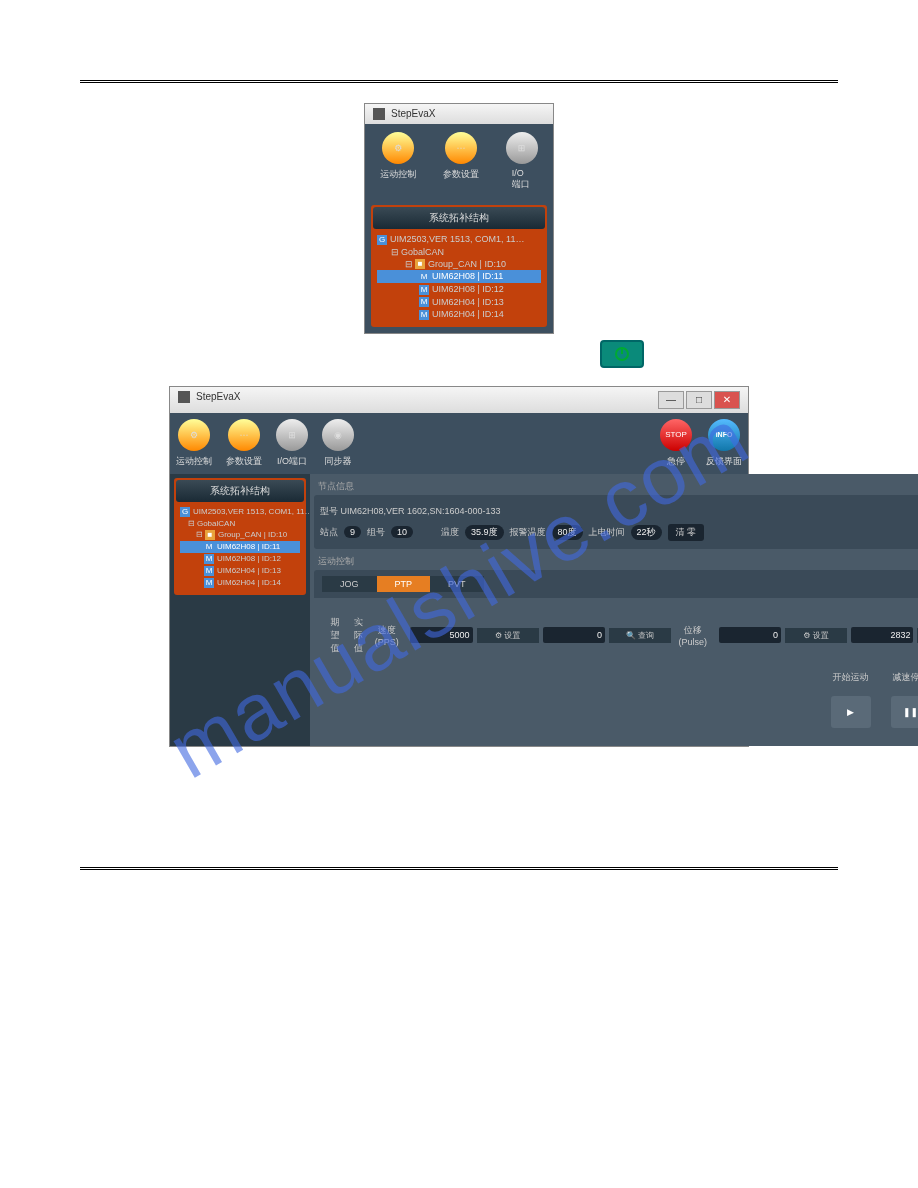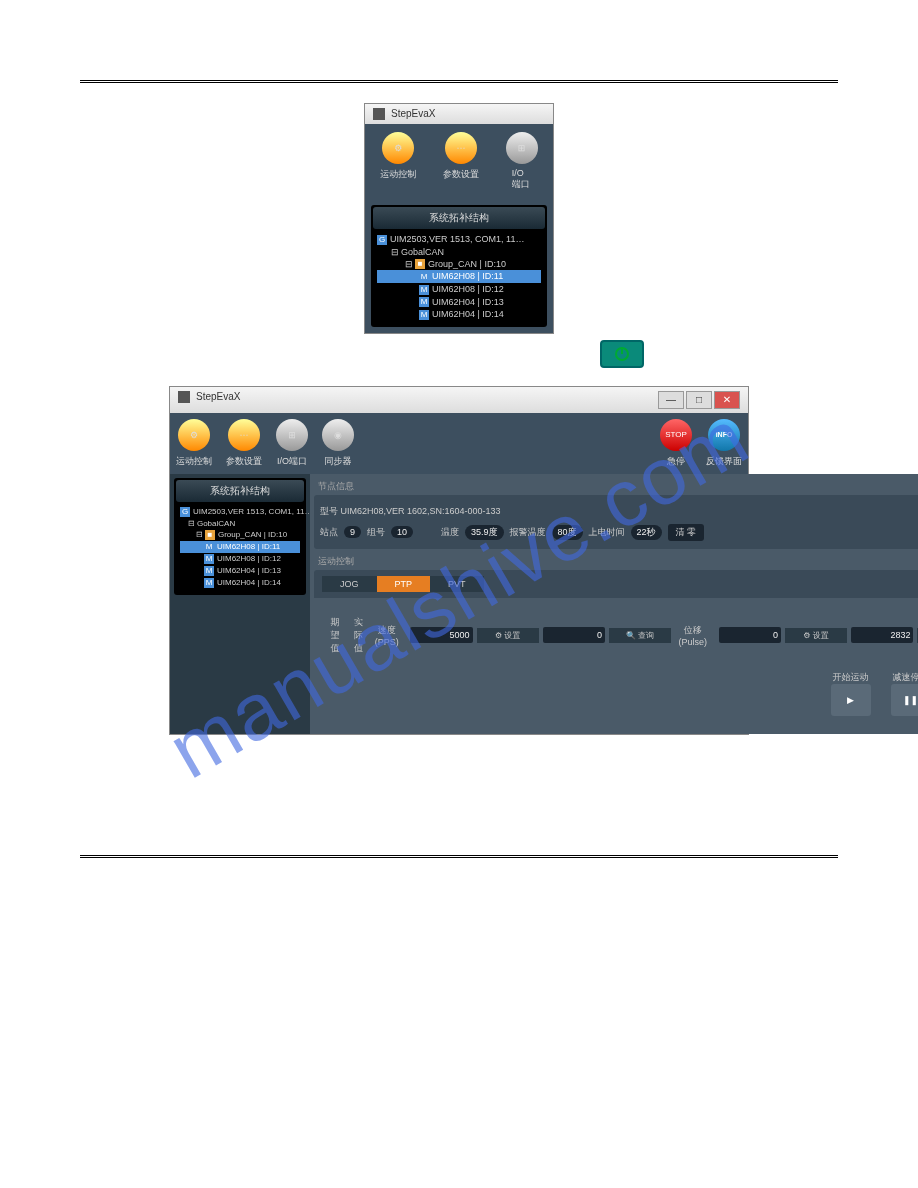--- a/index.html
+++ b/index.html
@@ -10,21 +10,21 @@
 .window{background:#3d4f5f;border:1px solid #888;font-size:10px}
 .titlebar{background:linear-gradient(#f5f5f5,#ddd);padding:4px 8px;color:#333;display:flex;align-items:flex-start;gap:6px}
 .titlebar .icon-app{width:12px;height:12px;background:#555}
 .toolbar{background:#3d4f5f;padding:8px 4px;display:flex;gap:4px;justify-content:space-around}
 .tbtn{display:flex;flex-direction:column;align-items:center;color:#ddd;font-size:9px;gap:4px}
 .tbtn .ticon{width:32px;height:32px;border-radius:50%;display:flex;align-items:center;justify-content:center}
 .tbtn .ticon.orange{background:linear-gradient(#ff9,#f80)}
 .tbtn .ticon.gray{background:linear-gradient(#eee,#999)}
 .tbtn .ticon.red{background:linear-gradient(#f66,#c00);color:#fff;font-size:8px;font-weight:normal}
 .tbtn .ticon.blue{background:linear-gradient(#5bf,#17a);color:#fff;font-size:7px;font-weight:bold}
-.panel{background:#000000;margin:6px;border-radius:3px;padding:2px}
+.panel{background:#c2410c;margin:6px;border-radius:3px;padding:2px}
 .panel-title{background:linear-gradient(#3a4a55,#1a2a35);color:#ddd;text-align:center;padding:4px;font-size:10px;border-radius:3px}
 .tree{padding:4px;color:#ccc;font-size:9px}
 .tree-item{padding:1px 0;white-space:nowrap}
 .tree-item .sq{display:inline-block;width:10px;height:10px;margin-right:3px;text-align:center;line-height:10px;font-size:8px;color:#fff;vertical-align:middle}
 .sq.g{background:#4a90d9}.sq.o{background:#e8a33c}.sq.m{background:#4a90d9}
 .tree-item.selected{background:#4a90d9;color:#fff}
 .tree .i1{padding-left:14px}.tree .i2{padding-left:28px}.tree .i3{padding-left:42px}
 .enable-btn{display:inline-block;background:#0a8a7a;border:2px solid #066;border-radius:4px;padding:4px 10px;margin:6px 0 6px 520px}
 .enable-btn svg{display:block}
 .fig2{width:580px;margin:10px auto}
@@ -47,21 +47,21 @@
 .motion-body{background:#4a5a68;padding:10px}
 .controls{display:flex;justify-content:space-between;text-align:center;margin-top:8px}
 .ctrl-col{display:flex;gap:4px;align-items:center}
 .ctrl-col .hdr{color:#ccc;font-size:9px}
 .input{background:#1a2530;color:#eee;padding:3px;width:60px;text-align:right;border-radius:2px;font-size:9px}
 .sbtn{background:#2a3a45;color:#ccc;width:62px;padding:2px;font-size:8px;border-radius:0}
 .sbtn.live{background:#ef4444;color:#fff}
 .row-label{color:#ccc;font-size:9px;margin-right:4px}
 .big-btns{display:flex;justify-content:center;gap:20px;margin-top:16px}
 .big-btn{width:40px;height:32px;background:#5a6a78;display:flex;align-items:center;justify-content:center;color:#fff;border-radius:3px}
-.big-label{color:#ccc;font-size:9px;text-align:center;margin-bottom:0}
+.big-label{color:#ccc;font-size:9px;text-align:center;margin-bottom:12px}
 .logo{padding:14px 10px;color:#e67e22;font-size:13px;font-weight:bold;letter-spacing:1px}
 .logo .sub{font-size:6px;color:#999;font-weight:normal;letter-spacing:0}
 .right-bar{display:flex;align-items:center;gap:10px;margin-left:auto}
 .origin-box{width:14px;height:14px;border:1px solid #888;background:#1a2530}
 .toolbar2{background:#3d4f5f;padding:6px;display:flex;gap:14px;align-items:center}
 .restore{background:#c0392b;color:#fff;padding:2px 6px;font-size:9px;border-radius:2px;margin-left:auto}
 </style>
 </head>
 <body>
 

